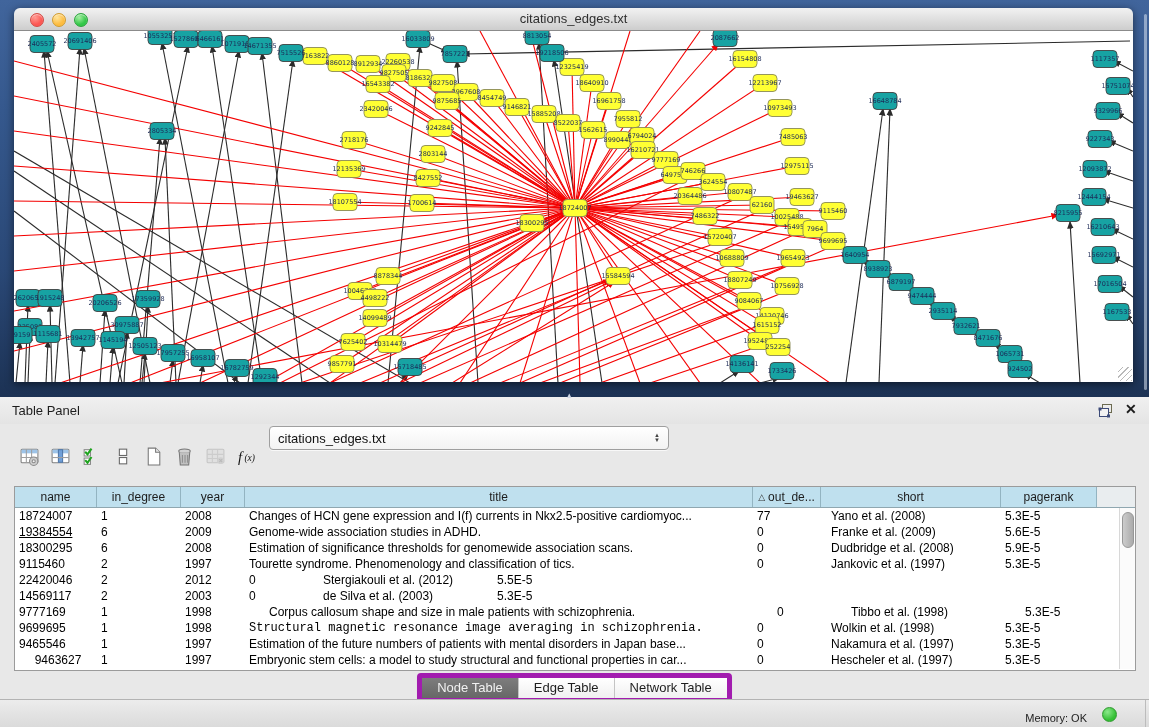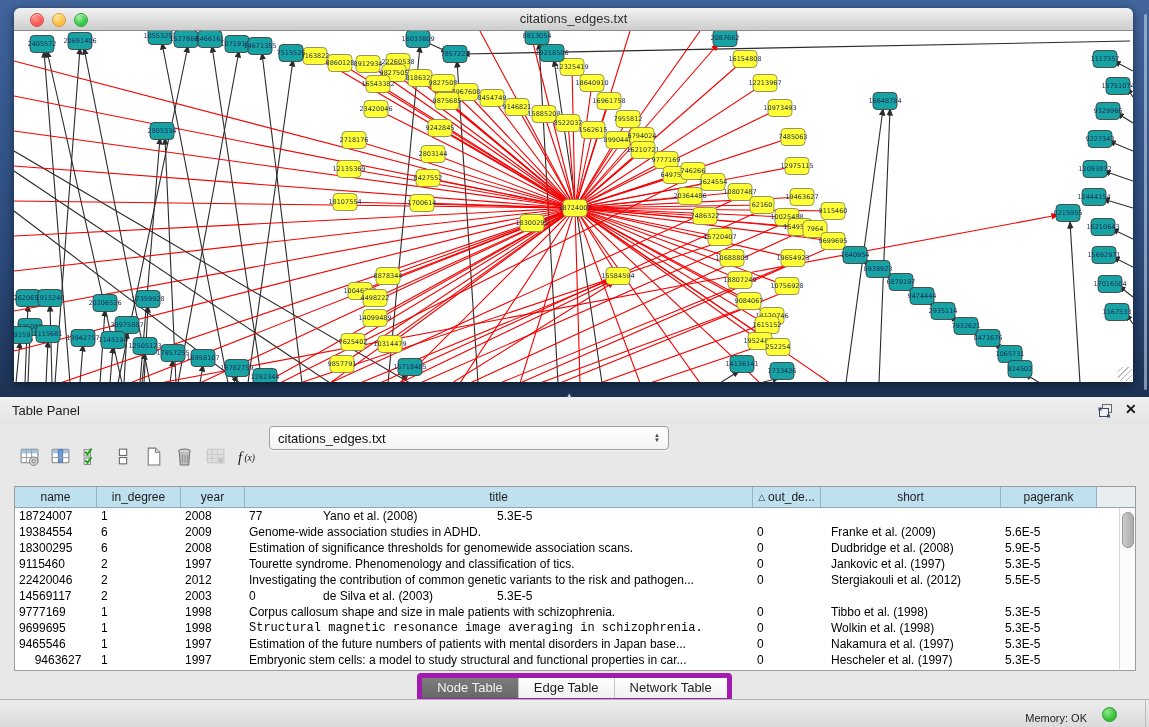--- a/index.html
+++ b/index.html
@@ -874,26 +874,27 @@
           <div class="th" style="width: 96px;">
             <span>pagerank</span>
           </div>
           <div class="th filler"></div>
         </div>
       <div id="tbody">
           <div class="trow">
             <div class="td" style="width: 82px;">18724007</div>
             <div class="td" style="width: 84px;">1</div>
             <div class="td" style="width: 64px;">2008</div>
+            <div class="td" style="width: 508px;">Changes of HCN gene expression and I(f) currents in Nkx2.5-positive cardiomyoc...</div>
             <div class="td" style="width: 68px;">77</div>
             <div class="td" style="width: 180px; padding-left: 10px;">Yano et al. (2008)</div>
             <div class="td" style="width: 96px;">5.3E-5</div>
           </div>
           <div class="trow">
-            <div class="td" style="width: 82px;">19384554</div>
+            <div class="td" style="width: 82px; text-decoration: underline;">19384554</div>
             <div class="td" style="width: 84px;">6</div>
             <div class="td" style="width: 64px;">2009</div>
             <div class="td" style="width: 508px;">Genome-wide association studies in ADHD.</div>
             <div class="td" style="width: 68px;">0</div>
             <div class="td" style="width: 180px; padding-left: 10px;">Franke et al. (2009)</div>
             <div class="td" style="width: 96px;">5.6E-5</div>
           </div>
           <div class="trow">
             <div class="td" style="width: 82px;">18300295</div>
             <div class="td" style="width: 84px;">6</div>
@@ -909,38 +910,37 @@
             <div class="td" style="width: 64px;">1997</div>
             <div class="td" style="width: 508px;">Tourette syndrome. Phenomenology and classification of tics.</div>
             <div class="td" style="width: 68px;">0</div>
             <div class="td" style="width: 180px; padding-left: 10px;">Jankovic et al. (1997)</div>
             <div class="td" style="width: 96px;">5.3E-5</div>
           </div>
           <div class="trow">
             <div class="td" style="width: 82px;">22420046</div>
             <div class="td" style="width: 84px;">2</div>
             <div class="td" style="width: 64px;">2012</div>
-            <div class="td" style="width: 508px;">Investigating the contribution of common genetic variants to the risk and pathogen...</div>
             <div class="td" style="width: 68px;">0</div>
             <div class="td" style="width: 180px; padding-left: 10px;">Stergiakouli et al. (2012)</div>
             <div class="td" style="width: 96px;">5.5E-5</div>
           </div>
           <div class="trow">
             <div class="td" style="width: 82px;">14569117</div>
             <div class="td" style="width: 84px;">2</div>
             <div class="td" style="width: 64px;">2003</div>
             <div class="td" style="width: 68px;">0</div>
             <div class="td" style="width: 180px; padding-left: 10px;">de Silva et al. (2003)</div>
             <div class="td" style="width: 96px;">5.3E-5</div>
           </div>
           <div class="trow">
             <div class="td" style="width: 82px;">9777169</div>
             <div class="td" style="width: 84px;">1</div>
             <div class="td" style="width: 64px;">1998</div>
-            <div class="td" style="width: 508px;">Corpus callosum shape and size in male patients with schizophrenia.</div>
+            <div class="td" style="width: 508px; margin-left: 20px;">Corpus callosum shape and size in male patients with schizophrenia.</div>
             <div class="td" style="width: 68px;">0</div>
             <div class="td" style="width: 180px; padding-left: 10px;">Tibbo et al. (1998)</div>
             <div class="td" style="width: 96px;">5.3E-5</div>
           </div>
           <div class="trow">
             <div class="td" style="width: 82px;">9699695</div>
             <div class="td" style="width: 84px;">1</div>
             <div class="td" style="width: 64px;">1998</div>
             <div class="td" style="width: 508px; font-family: Liberation Mono, monospace;">Structural magnetic resonance image averaging in schizophrenia.</div>
             <div class="td" style="width: 68px;">0</div>

